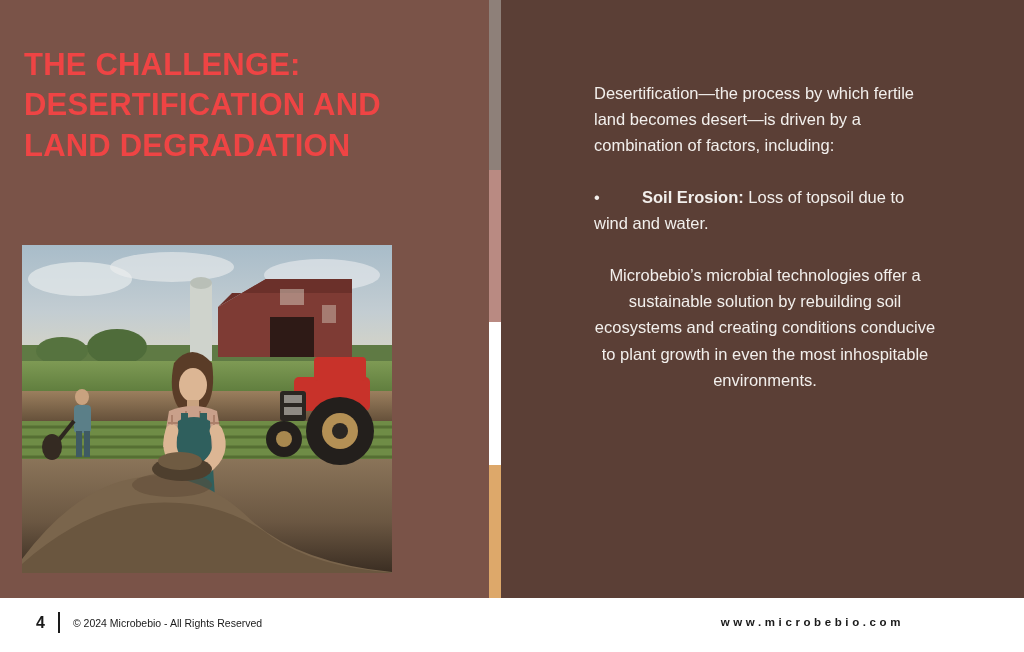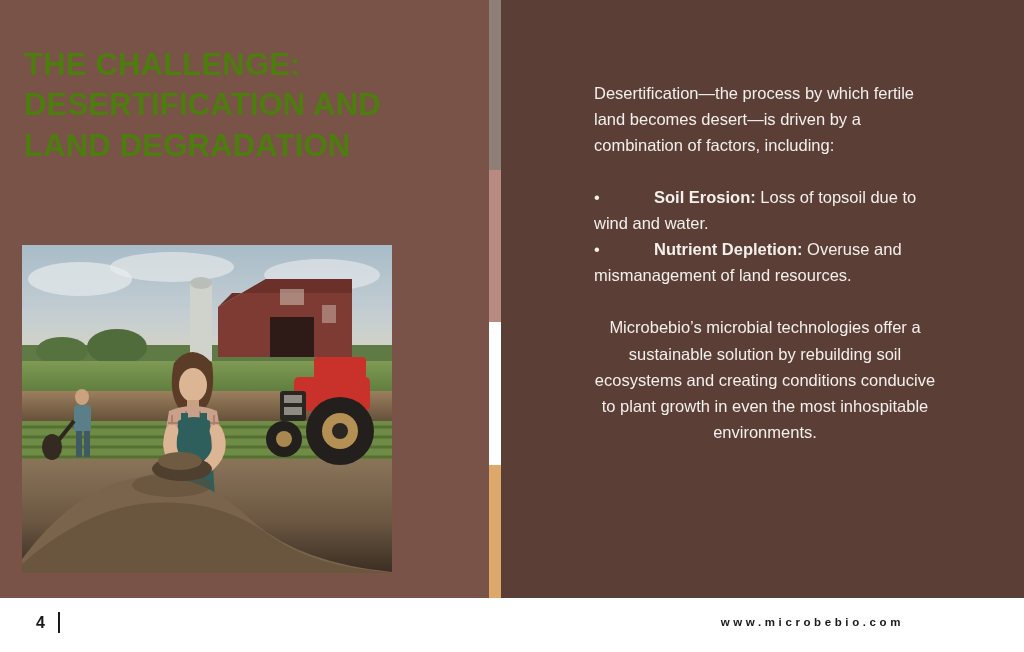--- a/index.html
+++ b/index.html
@@ -25,21 +25,21 @@
   
   .accent-strip{
     position:absolute;left:489px;top:0;width:12px;height:598px;
     display:flex;flex-direction:column;
   }
   .accent-seg{width:100%;}
 
   
   .title{
     position:absolute;left:24px;top:45px;width:440px;
-    color:#4d7c0f;
+    color:#ef4444;
     font-size:31px;
     font-weight:bold;
     line-height:1.30;
     letter-spacing:0.2px;
     text-transform:uppercase;
     margin:0;
   }
 
   
   .photo{
@@ -55,21 +55,21 @@
     color:#f2efec;
     font-size:16.5px;
     line-height:1.58;
   }
   .body-copy p{margin:0 0 11px 0;}
   .para-intro{margin-bottom:26px !important;}
   .bullets{margin:0 0 26px 0 !important;}
   .bullet-line{display:block;}
   .bullet-dot{display:inline-block;width:48px;}
   .bullet-dot::before{content:"\2022";}
-  .bold{font-weight:bold;margin-left:12px;}
+  .bold{font-weight:bold;}
   .para-close{margin:0 !important;text-align:center;}
 
   
   .footer{
     position:absolute;left:0;top:598px;width:1024px;height:54px;
     background:#ffffff;
   }
   .footer-left{
     position:absolute;left:36px;top:14px;
     display:flex;align-items:center;gap:0px;
@@ -219,26 +219,26 @@
     <div class="accent-seg" style="background: rgb(142, 128, 121); height: 28.4%;"></div>
     <div class="accent-seg" style="background: rgb(185, 138, 130); height: 25.4%;"></div>
     <div class="accent-seg" style="background: rgb(255, 255, 255); height: 23.9%;"></div>
     <div class="accent-seg" style="background: rgb(221, 168, 106); height: 22.3%;"></div>
   </div>
 
   <div class="body-copy">
     <p class="para-intro">Desertification—the process by which fertile land becomes desert—is driven by a combination of factors, including:</p>
     <p class="bullets">
       <span class="bullet-line"><span class="bullet-dot"></span><span class="bold">Soil Erosion:</span><span> Loss of topsoil due to wind and water.</span></span>
-      <span class="bullet-line"><span class="bullet-dot"></span><span class="bold">Nutrient Depletion:</span><span> Overuse and mismanagement of land resources.</span></span>
     </p>
     <p class="para-close">Microbebio’s microbial technologies offer a sustainable solution by rebuilding soil ecosystems and creating conditions conducive to plant growth in even the most inhospitable environments.</p>
   </div>
 
   <div class="footer">
     <div class="footer-left">
       <span class="page-num">4</span>
       <span class="foot-divider"></span>
+      <span class="copyright">© 2024 Microbebio - All Rights Reserved</span>
     </div>
     <div class="website">www.microbebio.com</div>
   </div>
 
 </div>
 
 </body></html>

